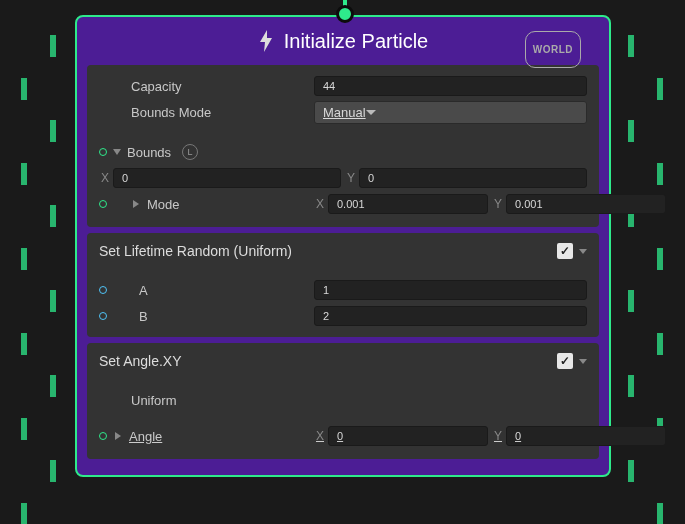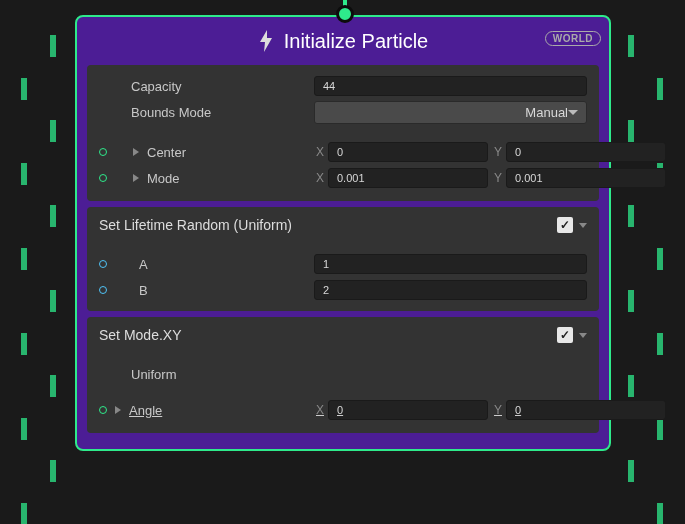--- a/index.html
+++ b/index.html
@@ -65,27 +65,27 @@
     display: flex;
     align-items: center;
     gap: 10px;
   }
   .bolt {
     width: 16px;
     height: 22px;
   }
   .world-tag {
     position: absolute;
-    right: 8px;
+    right: 28px;
     top: 14px;
     border: 1.5px solid #aaa;
     color: #aaa;
     font-size: 10px;
     font-weight: 700;
-    padding: 1px 7px;
+    padding: 12px 7px;
     border-radius: 10px;
     letter-spacing: 0.5px;
   }
   .section {
     background: #333333;
     margin: 0 10px 6px 10px;
     border-radius: 4px;
   }
   .section-body {
     padding: 8px 12px;
@@ -120,23 +120,24 @@
     min-width: 0;
   }
   .dropdown {
     background: #4a4a4a;
     border: 1px solid #2a2a2a;
     color: #d8d8d8;
     padding: 3px 8px;
     border-radius: 3px;
     flex: 1;
     display: flex;
-    justify-content: flex-end;
+    justify-content: flex-start;
     align-items: center;
     cursor: pointer;
+    text-decoration: underline;
   }
   .dd-arrow {
     width: 0; height: 0;
     border-left: 5px solid transparent;
     border-right: 5px solid transparent;
     border-top: 5px solid #bbb;
   }
   .axis-lbl {
     color: #888;
     font-size: 12px;
@@ -270,28 +271,30 @@
         <div class="field-col">
           <div class="dropdown">
             <span>Manual</span>
             <span class="dd-arrow"></span>
           </div>
         </div>
       </div>
     </div>
 
     <div class="bounds-rows">
-
-      <div class="row">
-        <div class="label-col" style="gap:8px;">
+      <div class="row">
+        <div class="label-col" style="gap:6px;">
           <span class="port"></span>
-          <span style="width:10px"></span>
-          <span class="tri-right"></span>
-          <span>Center</span>
-        </div>
+          <span class="tri"></span>
+          <span>Bounds</span>
+          <span class="l-badge">L</span>
+        </div>
+      </div>
+
+      <div class="row">
         <div class="field-col">
           <span class="axis-lbl">X</span>
           <input class="input" value="0" style="">
           <span class="axis-lbl">Y</span>
           <input class="input" value="0" style="">
 
         </div>
       </div>
 
       <div class="row">
@@ -339,21 +342,21 @@
         </div>
         <div class="field-col">
           <input class="input" value="2" style="">
         </div>
       </div>
     </div>
   </div>
 
   <div class="section">
     <div class="subheader">
-      <span>Set Mode.XY</span>
+      <span>Set Angle.XY</span>
       <div class="sub-controls">
         <div class="checkbox">✓</div>
         <div class="chevron"></div>
       </div>
     </div>
     <div class="section-body">
       <div class="row">
         <div class="label-col label-indent">Uniform</div>
       </div>
     </div>

